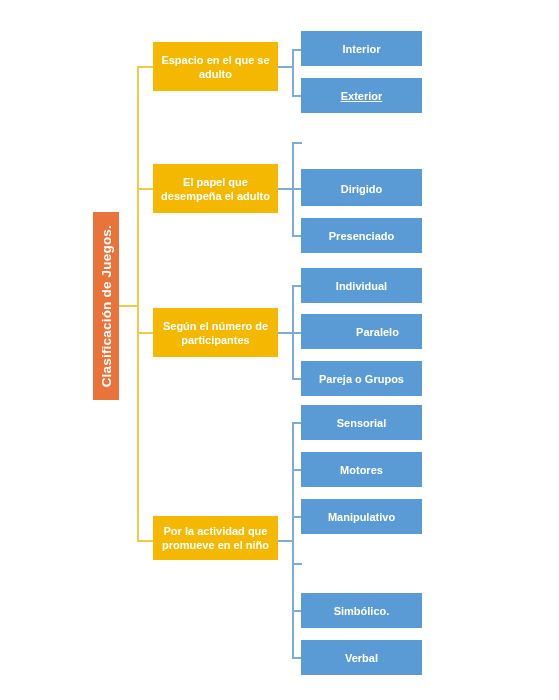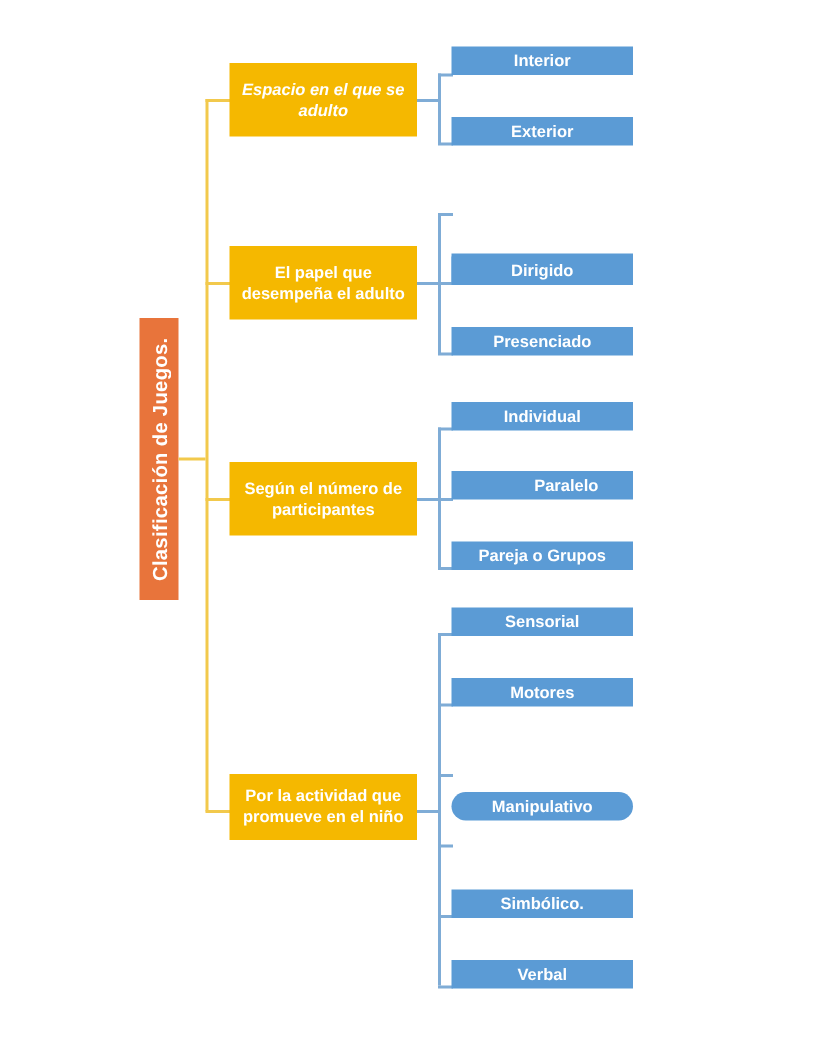--- a/index.html
+++ b/index.html
@@ -62,21 +62,21 @@
     box-sizing: border-box;
     padding: 3px 2px;
   }
   .l2-node > span { display: block; width: 100%; }
 
   
   .l3-node {
     position: absolute;
     left: 301px;
     width: 121px;
-    height: 19px;
+    height: 35px;
     background: #5B9BD5;
     color: #ffffff;
     font-weight: bold;
     font-size: 11px;
     display: flex;
     align-items: center;
     justify-content: center;
     box-sizing: border-box;
   }
 
@@ -101,21 +101,21 @@
 
   <div class="conn conn-y-h" style="left:119px; top:305px; width:18px;"></div>
 
   <div class="conn conn-y-v" style="left:137px; top:66px; height:475px;"></div>
 
   <div class="conn conn-y-h" style="left:137px; top:66px; width:17px;"></div>
   <div class="conn conn-y-h" style="left:137px; top:188px; width:17px;"></div>
   <div class="conn conn-y-h" style="left:137px; top:332px; width:17px;"></div>
   <div class="conn conn-y-h" style="left:137px; top:540px; width:17px;"></div>
 
-  <div class="l2-node" style="top:42px; height:49px;font-style:italic;">
+  <div class="l2-node" style="top:42px; height:49px;">
     <span>
       <span>Espacio en el que se</span><br>
       <span>adulto</span>
     </span>
   </div>
 
   <div class="l2-node" style="top:164px; height:49px;">
     <span>
       <span>El papel que</span><br>
       <span>desempeña el adulto</span>
@@ -137,21 +137,21 @@
   </div>
 
   <div class="conn conn-b-h" style="left:278px; top:66px; width:14px;"></div>
   <div class="conn conn-b-v" style="left:292px; top:49px; height:47px;"></div>
   <div class="conn conn-b-h" style="left:292px; top:49px; width:10px;"></div>
   <div class="conn conn-b-h" style="left:292px; top:95px; width:10px;"></div>
 
   <div class="l3-node" style="top:31px;">
     <span>Interior</span>
   </div>
-  <div class="l3-node" style="top:78px;">
+  <div class="l3-node" style="top:78px;text-decoration:underline;">
     <span>Exterior</span>
   </div>
 
   <div class="conn conn-b-h" style="left:278px; top:188px; width:14px;"></div>
   <div class="conn conn-b-v" style="left:292px; top:142px; height:94px;"></div>
   <div class="conn conn-b-h" style="left:292px; top:142px; width:10px;"></div>
   <div class="conn conn-b-h" style="left:292px; top:188px; width:10px;"></div>
   <div class="conn conn-b-h" style="left:292px; top:235px; width:10px;"></div>
 
   <div class="l3-node" style="top:125px;margin-top:44px;">
@@ -188,21 +188,21 @@
   <div class="conn conn-b-h" style="left:292px; top:563px; width:10px;"></div>
   <div class="conn conn-b-h" style="left:292px; top:610px; width:10px;"></div>
   <div class="conn conn-b-h" style="left:292px; top:657px; width:10px;"></div>
 
   <div class="l3-node" style="top:452px;">
     <span>Motores</span>
   </div>
   <div class="l3-node" style="top:405px;">
     <span>Sensorial</span>
   </div>
-  <div class="l3-node" style="top:528px;border-radius:11px;">
+  <div class="l3-node" style="top:499px;">
     <span>Manipulativo</span>
   </div>
   <div class="l3-node" style="top:593px;">
     <span>Simbólico.</span>
   </div>
   <div class="l3-node" style="top:640px;">
     <span>Verbal</span>
   </div>
 
 </div>

